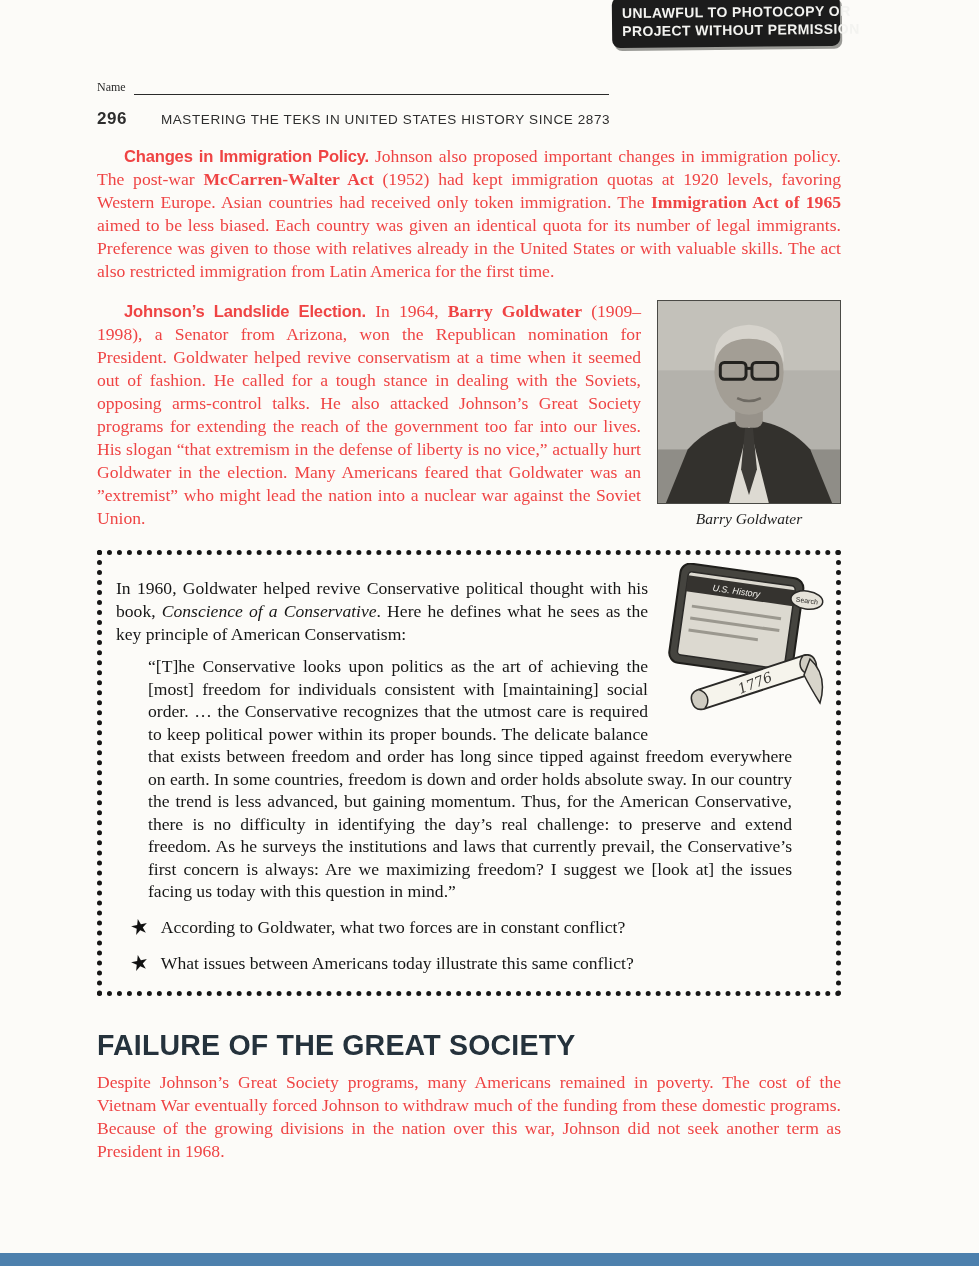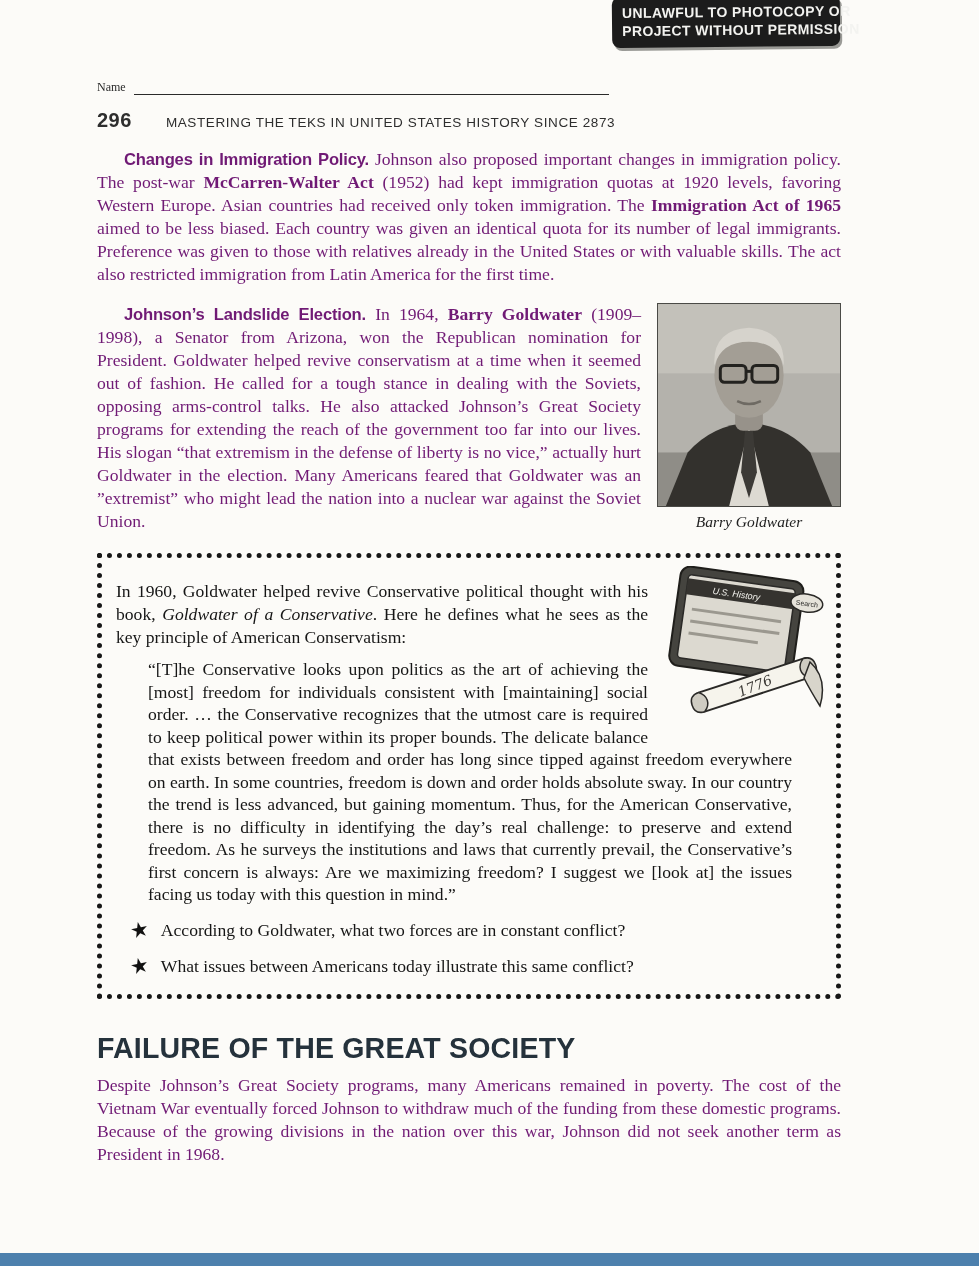--- a/index.html
+++ b/index.html
@@ -56,34 +56,34 @@
     line-height: 18px;
     white-space: nowrap;
   }
   .running-head {
     margin-top: 14px;
     display: flex;
     align-items: baseline;
     font-family: "Liberation Sans", sans-serif;
     color: #2e2e2e;
   }
-  .page-num { font-weight: bold; font-size: 20px; letter-spacing: 0.5px; }
+  .page-num { font-weight: bold; font-size: 17px; letter-spacing: 0.5px; }
   .running-title {
     margin-left: 34px;
     font-size: 13.5px;
     letter-spacing: 0.6px;
     font-weight: 500;
   }
 
   
   p.body-par {
     font-size: 17.6px;
     line-height: 23px;
     text-align: justify;
-    color: #701a75;
+    color: #ef4444;
   }
   p.indent { text-indent: 27px; }
   .runin {
     font-family: "Liberation Sans", sans-serif;
     font-weight: bold;
     font-size: 16.6px;
     letter-spacing: -0.2px;
   }
   .par1 { margin-top: 16px; }
 
@@ -266,21 +266,21 @@
           <path d="M40,108 L150,108 Q158,108 158,118 Q158,128 150,128 L40,128 Q32,128 32,118 Q32,108 40,108 Z" fill="#f6f4ec" stroke="#2a2927" stroke-width="2"></path>
           <path d="M40,108 Q30,108 30,118 Q30,128 40,128 Q46,124 46,118 Q46,112 40,108 Z" fill="#cfccc2" stroke="#2a2927" stroke-width="1.5"></path>
           <path d="M150,108 Q160,108 160,118 Q160,128 150,128 Q144,124 144,118 Q144,112 150,108 Z" fill="#cfccc2" stroke="#2a2927" stroke-width="1.5"></path>
           <text x="78" y="124" font-family="DejaVu Serif, serif" font-size="14" font-style="italic" fill="#3a3834" transform="rotate(-4 95 120)">1776</text>
         </g>
 
         <path d="M150,96 Q168,112 160,140 Q150,124 144,112 Z" fill="#d8d5cb" stroke="#2a2927" stroke-width="1.5"></path>
       </svg>
 
 
-      <p class="hist-intro"><span>In 1960, Goldwater helped revive Conservative political thought with his book, </span><i>Goldwater of a Conservative</i><span>. Here he defines what he sees as the key principle of American Conservatism:</span></p>
+      <p class="hist-intro"><span>In 1960, Goldwater helped revive Conservative political thought with his book, </span><i>Conscience of a Conservative</i><span>. Here he defines what he sees as the key principle of American Conservatism:</span></p>
 
       <p class="hist-quote">“[T]he Conservative looks upon politics as the art of achieving the [most] freedom for individuals consistent with [maintaining] social order. … the Conservative recognizes that the utmost care is required to keep political power within its proper bounds. The delicate balance that exists between freedom and order has long since tipped against freedom everywhere on earth. In some countries, freedom is down and order holds absolute sway. In our country the trend is less advanced, but gaining momentum. Thus, for the American Conservative, there is no difficulty in identifying the day’s real challenge: to preserve and extend freedom. As he surveys the institutions and laws that currently prevail, the Conservative’s first concern is always: Are we maximizing freedom? I suggest we [look at] the issues facing us today with this question in mind.”</p>
 
       <div class="question">
         <span class="star-icon">★</span>
         <span>According to Goldwater, what two forces are in constant conflict?</span>
       </div>
       <div class="question">
         <span class="star-icon">★</span>
         <span>What issues between Americans today illustrate this same conflict?</span>

